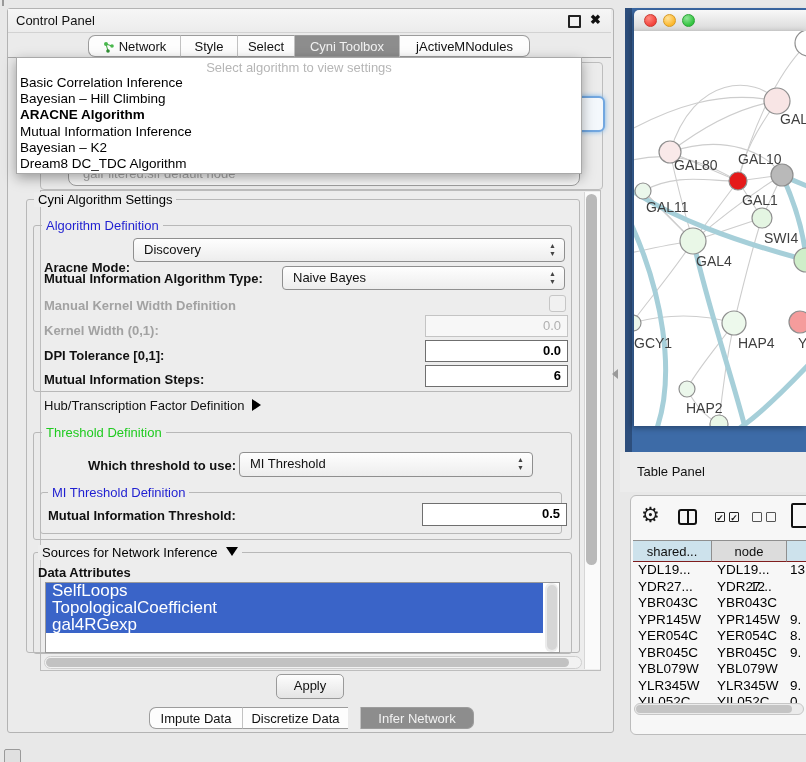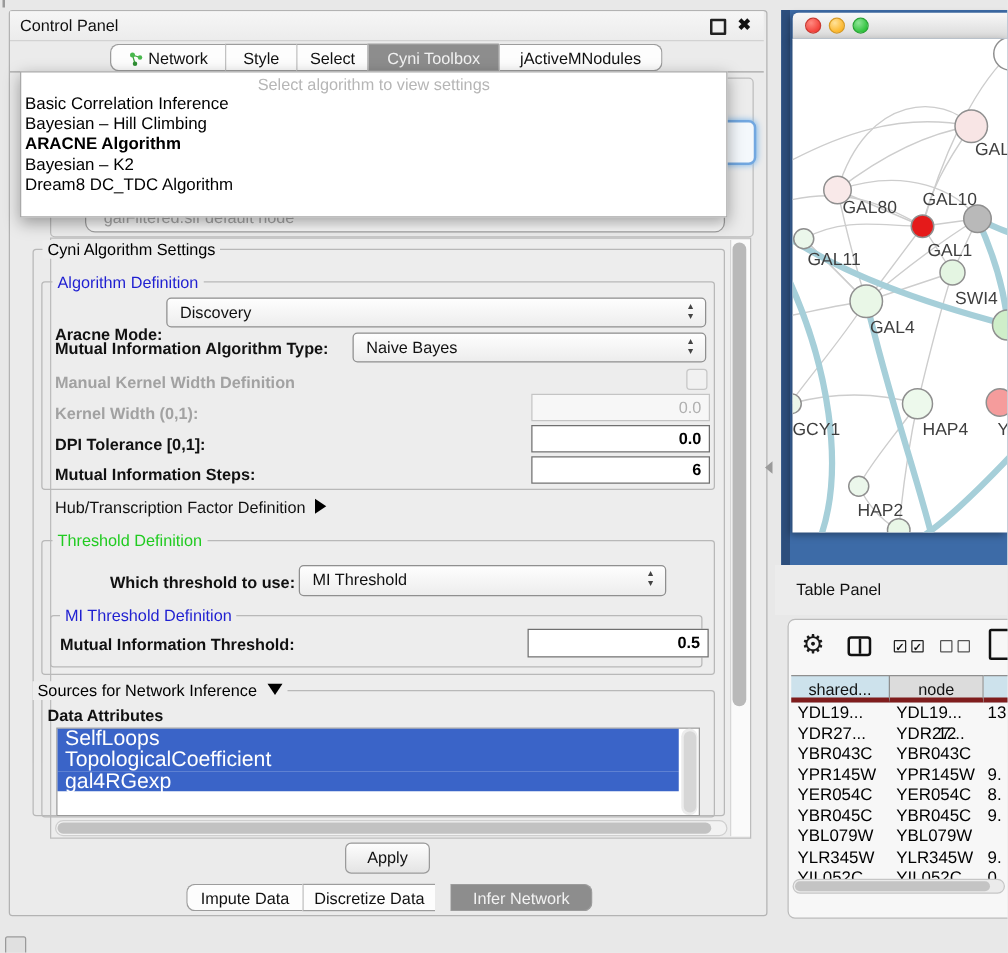--- a/index.html
+++ b/index.html
@@ -97,21 +97,21 @@
   .twin{left:630px;top:495px;width:200px;height:240px;background:#f7f7f7;border:1px solid #bcbcbc;border-radius:6px;box-sizing:border-box;}
   .gear{left:641px;top:503px;font-size:21px;color:#1a1a1a;}
   .colsic{left:678px;top:509px;width:19px;height:16px;border:2px solid #111;border-radius:3px;box-sizing:border-box;}
   .colsic:before{content:"";position:absolute;left:7px;top:0;width:2px;height:12px;background:#111;}
   .cb{position:absolute;width:10px;height:10px;border:1.5px solid #222;border-radius:1px;font-size:9px;line-height:10px;
       text-align:center;color:#111;font-weight:bold;box-sizing:border-box;}
   .cb.dim{border-color:#555;}
   .docic{left:791px;top:503px;width:20px;height:25px;border:2px solid #111;border-radius:2px;box-sizing:border-box;}
 
   .th-cell{position:absolute;top:540px;height:22px;line-height:22px;font-size:13px;text-align:center;
-           border-right:1px solid #8f8f8f;border-top:1px solid #8f8f8f;border-bottom:4px solid #7f1d1d;
+           border-right:1px solid #8f8f8f;border-top:1px solid #8f8f8f;border-bottom:1px solid #7f1d1d;
            box-sizing:border-box;color:#111;}
   .trow-cell{position:absolute;font-size:13.5px;color:#000;height:16.5px;line-height:16.5px;white-space:nowrap;}
   .t-hscroll{left:634px;top:703px;width:170px;height:12px;background:#ebebeb;border:1px solid #c6c6c6;border-radius:6px;box-sizing:border-box;}
   .t-hthumb{left:636px;top:705px;width:156px;height:8px;background:#c4c4c4;border-radius:4px;}
 
   .mini-ic{left:4px;top:749px;width:15px;height:13px;background:#e0e0e0;border:1px solid #9a9a9a;border-radius:2px;}
   .topmark{left:2px;top:0;width:2px;height:6px;background:#9a9a9a;}
   svg text{font-family:"Liberation Sans",sans-serif;}
 </style>
 </head>
@@ -146,20 +146,21 @@
   <div class="abs inf-group"></div>
   <div class="abs focus-combo"></div>
   <div class="abs bg-combo">galFiltered.sif default node</div>
 
   <div class="abs popup">
     <div class="popup-ph">Select algorithm to view settings</div>
     <div class="popup-items" id="popup-items">
         <div class="popup-item">Basic Correlation Inference</div>
         <div class="popup-item">Bayesian – Hill Climbing</div>
         <div class="popup-item bold">ARACNE Algorithm</div>
+        <div class="popup-item">Mutual Information Inference</div>
         <div class="popup-item">Bayesian – K2</div>
         <div class="popup-item">Dream8 DC_TDC Algorithm</div>
       </div>
   </div>
 
   <div class="abs viewport"></div>
   <div class="abs vtrack"></div>
   <div class="abs vthumb"></div>
   <div class="abs htrack"></div>
   <div class="abs hthumb"></div>
@@ -206,21 +207,21 @@
     <span>MI Threshold</span>
     <span class="spinner">▲<br>▼</span>
   </div>
 
   <div class="fieldset" style="left:40px;top:492px;width:520px;height:40px;"></div>
   <span class="legend blue" style="left:48px;top:485px;">MI Threshold Definition</span>
   <span class="lbl b" style="left:48px;top:508px;">Mutual Information Threshold:</span>
   <div class="tfield" style="left:422px;top:503px;width:145px;height:23px;">0.5</div>
 
   <div class="fieldset" style="left:33px;top:552px;width:537px;height:100px;"></div>
-  <span class="legend" style="left:26px;top:545px;">
+  <span class="legend" style="left:38px;top:545px;">
     <span>Sources for Network Inference</span><span class="arrow-d"></span>
   </span>
   <span class="lbl b" style="left:38px;top:565px;">Data Attributes</span>
   <div class="abs srclist" id="src-list">
       <div class="src-item" style="background: rgb(58, 100, 200);">SelfLoops</div>
       <div class="src-item" style="background: rgb(58, 100, 200);">TopologicalCoefficient</div>
       <div class="src-item" style="background: rgb(58, 100, 200);">gal4RGexp</div>
     </div>
   <div class="abs src-scroll"></div>
   <div class="abs src-thumb"></div>

